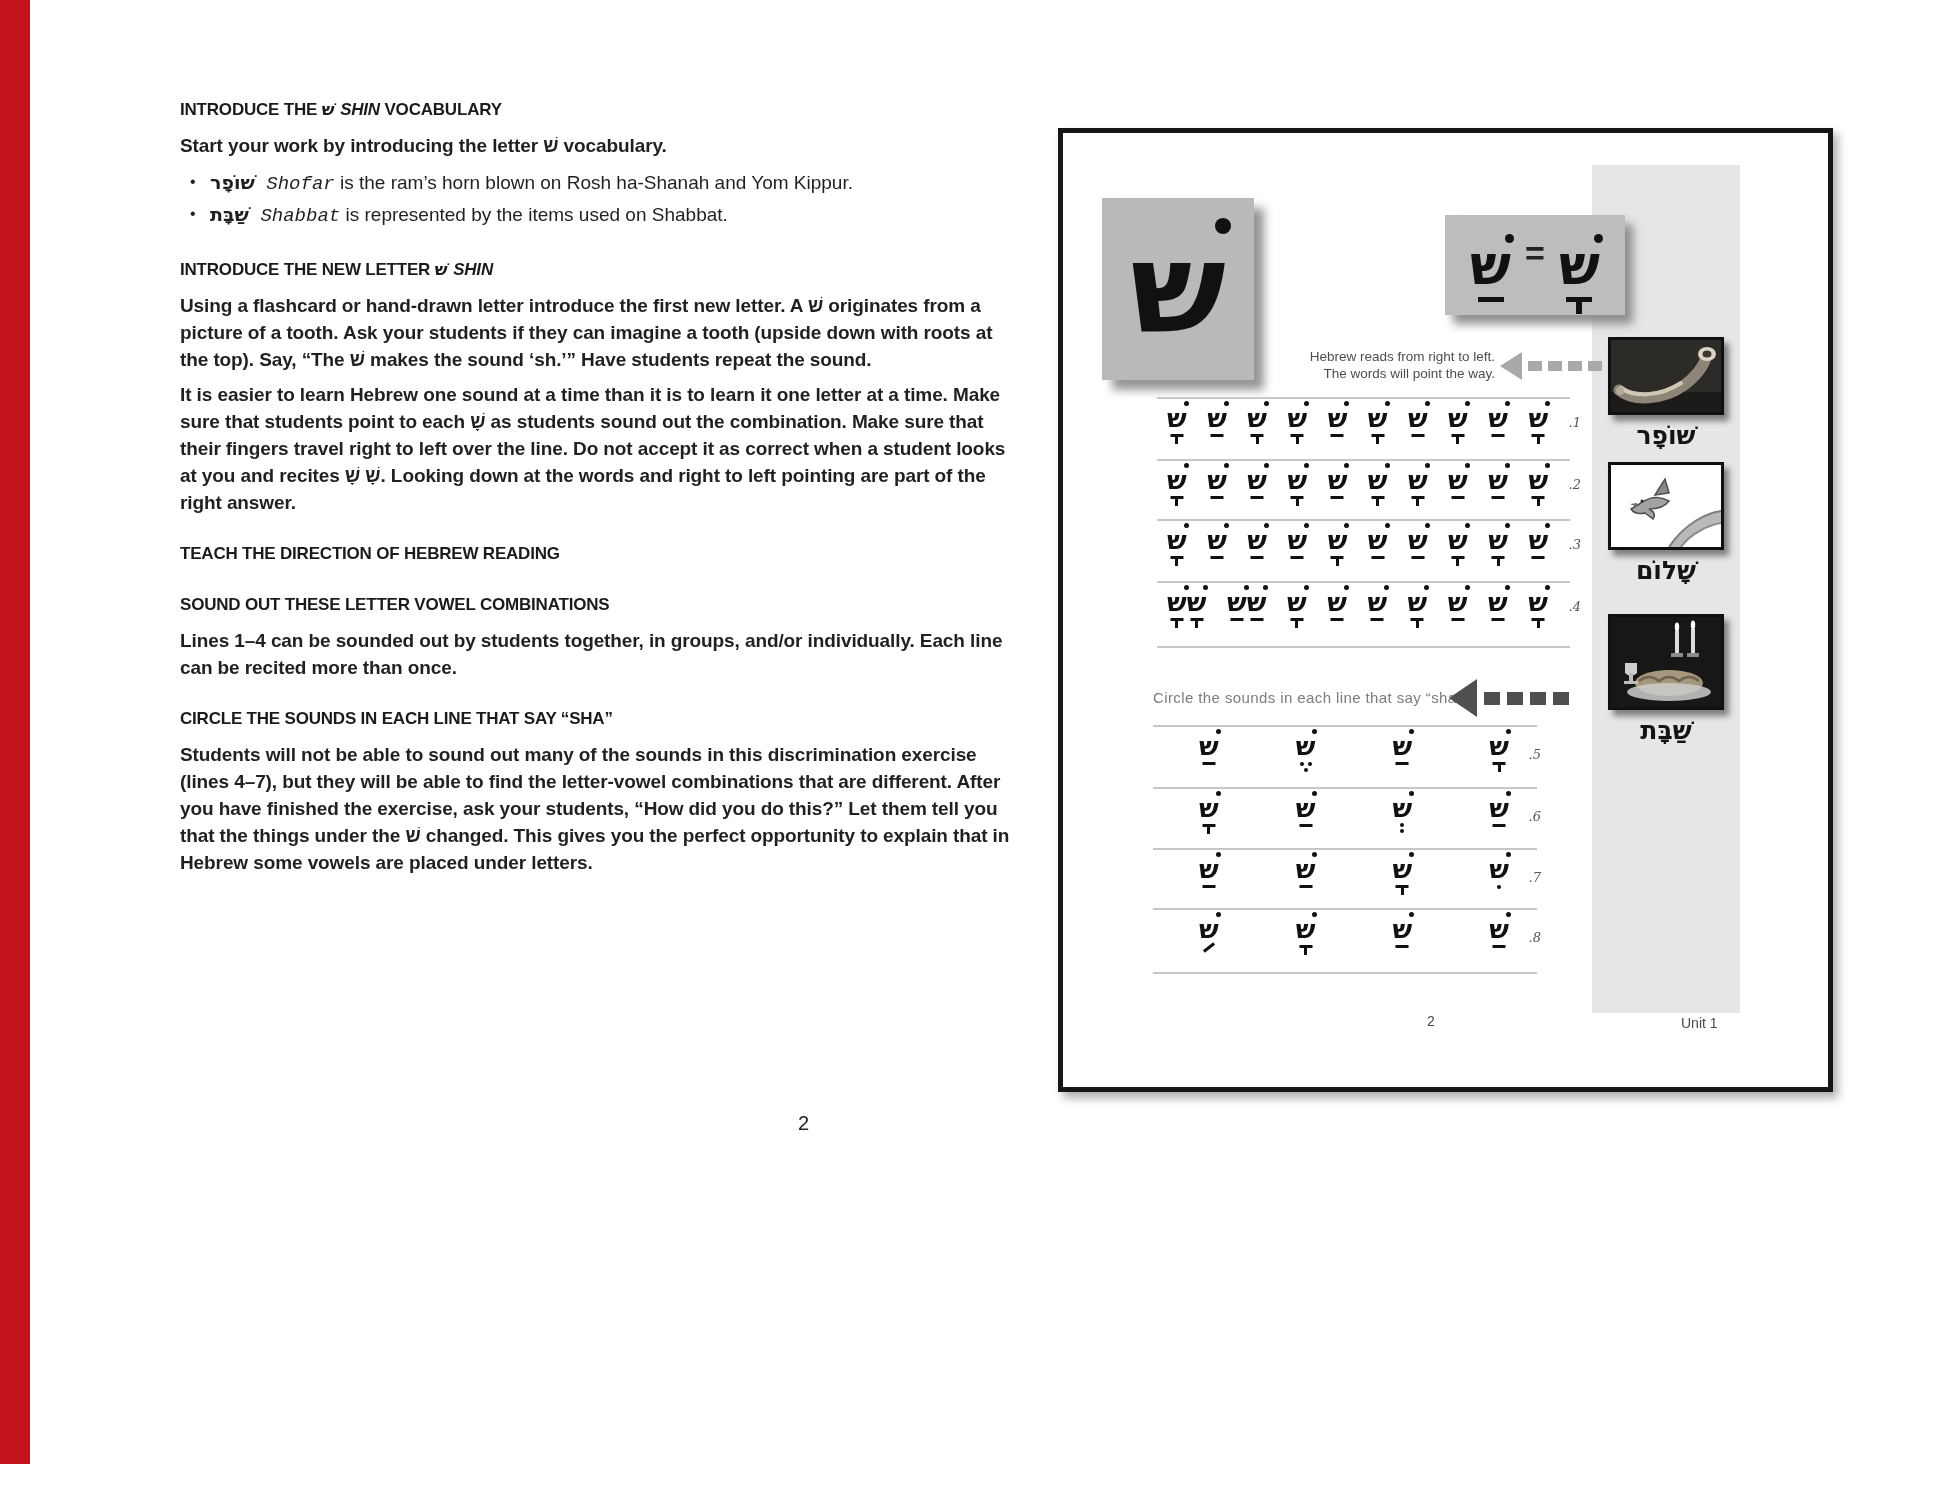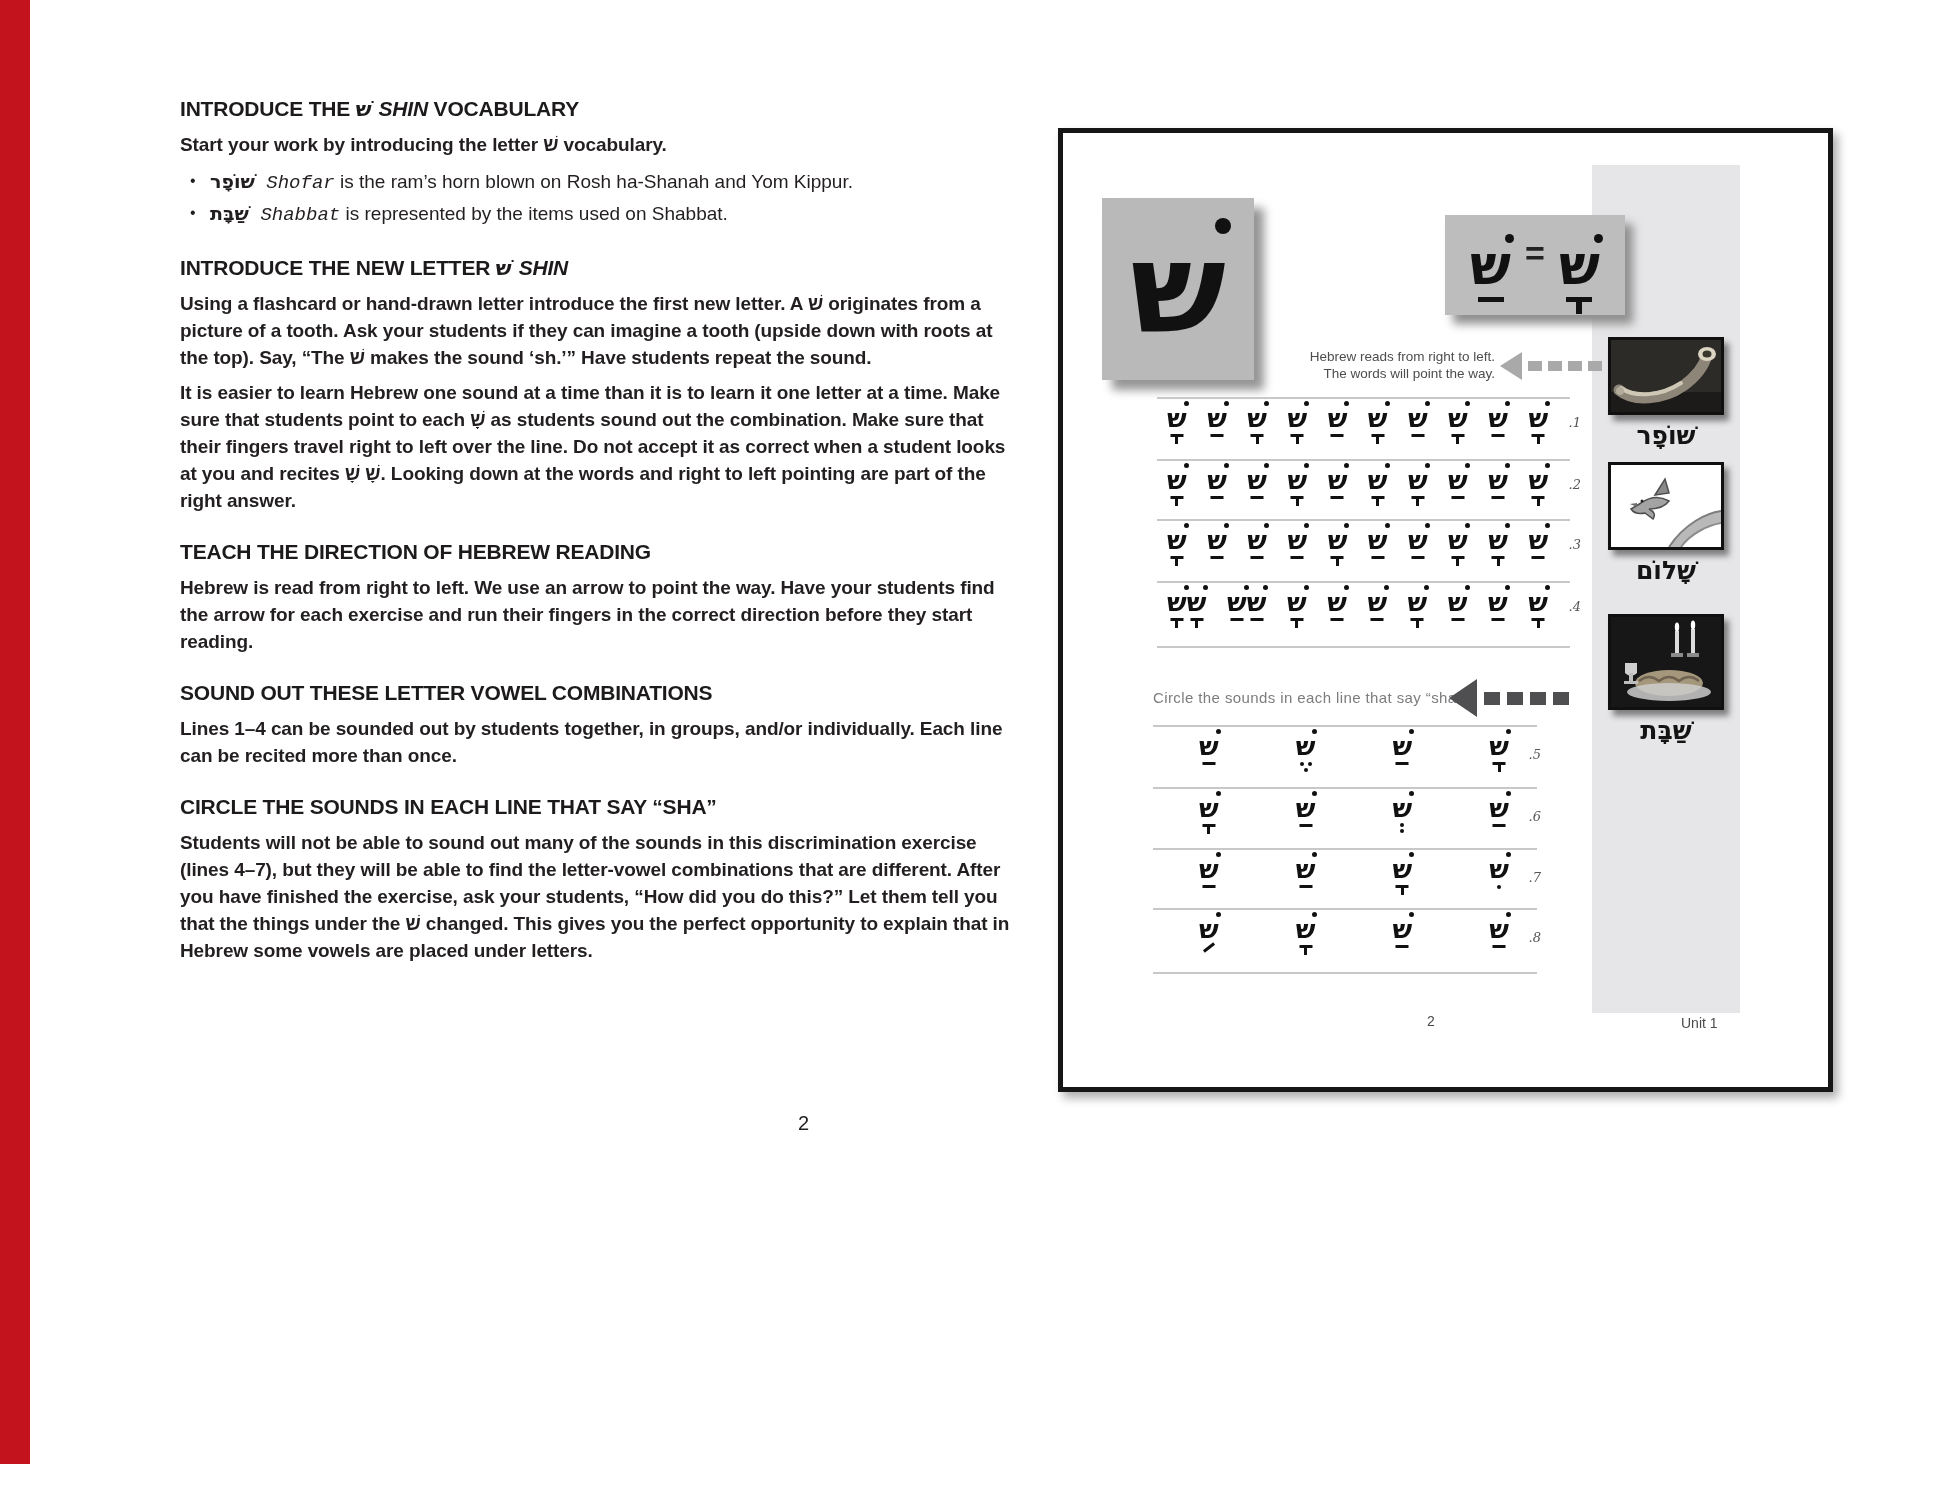--- a/index.html
+++ b/index.html
@@ -4,21 +4,21 @@
 <style>
   html,body{margin:0;padding:0;background:#fff;}
   .page{position:relative;width:1946px;height:1500px;background:#ffffff;overflow:hidden;
         font-family:"Liberation Sans",sans-serif;color:#231f20;}
 
   
   .red-bar{position:absolute;left:0;top:0;width:30px;height:1464px;}
 
   
   .article{position:absolute;left:180px;top:96px;width:830px;}
-  .sec h2{font-size:21px;line-height:26px;font-weight:700;color:#1d1a1b;
+  .sec h2{font-size:17px;line-height:26px;font-weight:700;color:#1d1a1b;
           letter-spacing:-0.2px;margin:25px 0 9px 0;}
   .sec:first-child h2{margin-top:0;}
   .sec h2 .it{font-style:italic;}
   .sec h2 .heb,.heb{font-family:"DejaVu Sans",sans-serif;}
   .sec p{font-size:19px;line-height:27px;margin:0 0 8px 0;letter-spacing:-0.1px;font-weight:bold;}
   .sec ul{list-style:none;margin:2px 0 10px 0;padding:0;}
   .sec li{position:relative;padding-left:30px;font-size:19px;line-height:30px;}
   .sec li::before{content:"•";position:absolute;left:10px;top:0;font-size:16px;color:#231f20;}
   .sec li .heb{font-weight:700;}
   .sec li i{font-style:italic;font-family:Liberation Mono, monospace;}
@@ -134,21 +134,20 @@
       <h2><span>INTRODUCE THE NEW LETTER </span><span class="heb">שׁ </span><span class="it">SHIN</span></h2>
       <p>Using a flashcard or hand-drawn letter introduce the first new letter. A שׁ originates from a picture of a tooth. Ask your students if they can imagine a tooth (upside down with roots at the top). Say, “The שׁ makes the sound ‘sh.’” Have students repeat the sound.</p>
     </section>
 
     <section class="sec">
       <p>It is easier to learn Hebrew one sound at a time than it is to learn it one letter at a time. Make sure that students point to each שָׁ as students sound out the combination. Make sure that their fingers travel right to left over the line. Do not accept it as correct when a student looks at you and recites שָׁ שָׁ. Looking down at the words and right to left pointing are part of the right answer.</p>
     </section>
 
     <section class="sec">
       <h2>TEACH THE DIRECTION OF HEBREW READING</h2>
-      <p>Hebrew is read from right to left. We use an arrow to point the way. Have your students find the arrow for each exercise and run their fingers in the correct direction before they start reading.</p>
     </section>
 
     <section class="sec">
       <h2>SOUND OUT THESE LETTER VOWEL COMBINATIONS</h2>
       <p> Lines 1–4 can be sounded out by students together, in groups, and/or individually. Each line can be recited more than once.</p>
     </section>
 
     <section class="sec">
       <h2>CIRCLE THE SOUNDS IN EACH LINE THAT SAY “SHA”</h2>
       <p>Students will not be able to sound out many of the sounds in this discrimination exercise (lines 4–7), but they will be able to find the letter-vowel combinations that are different. After you have finished the exercise, ask your students, “How did you do this?” Let them tell you that the things under the שׁ changed. This gives you the perfect opportunity to explain that in Hebrew some vowels are placed under letters.</p>

